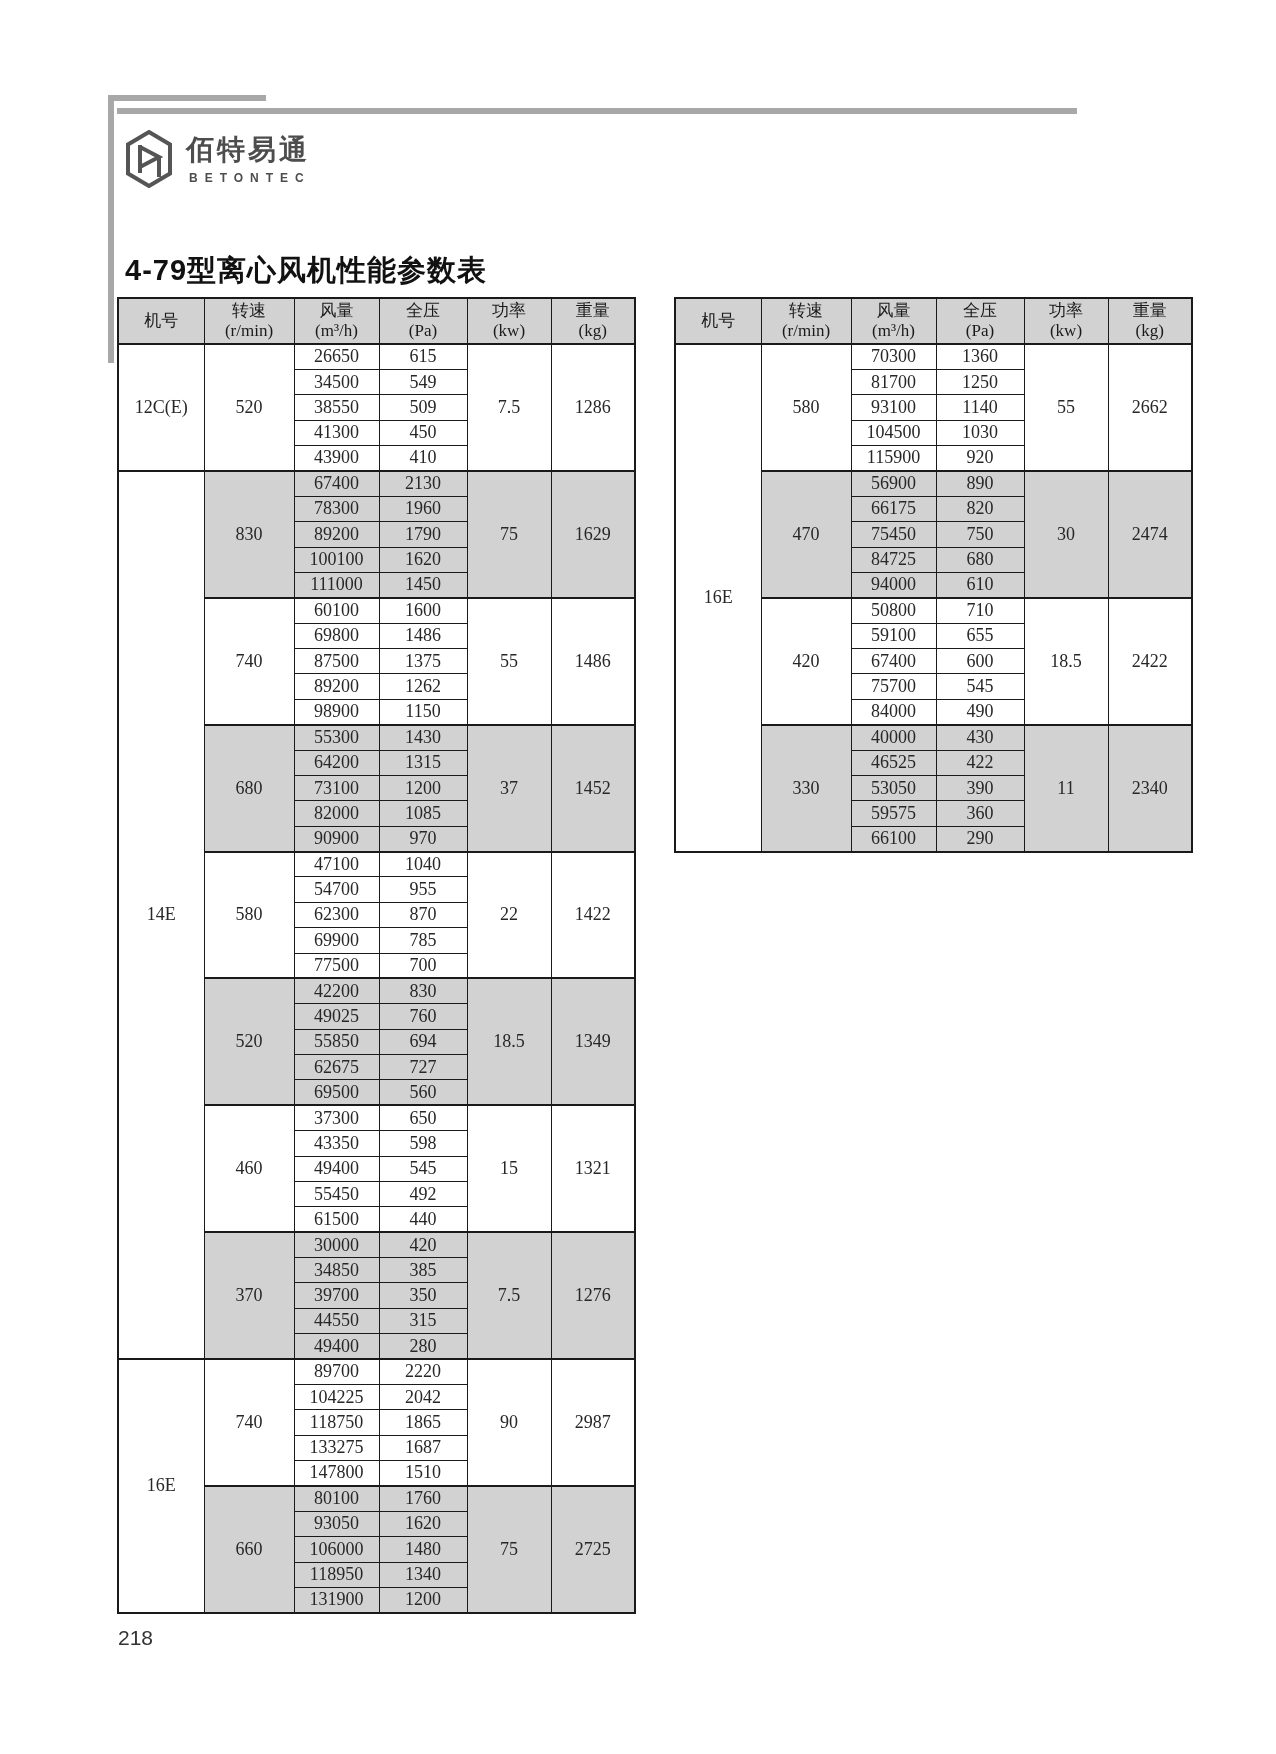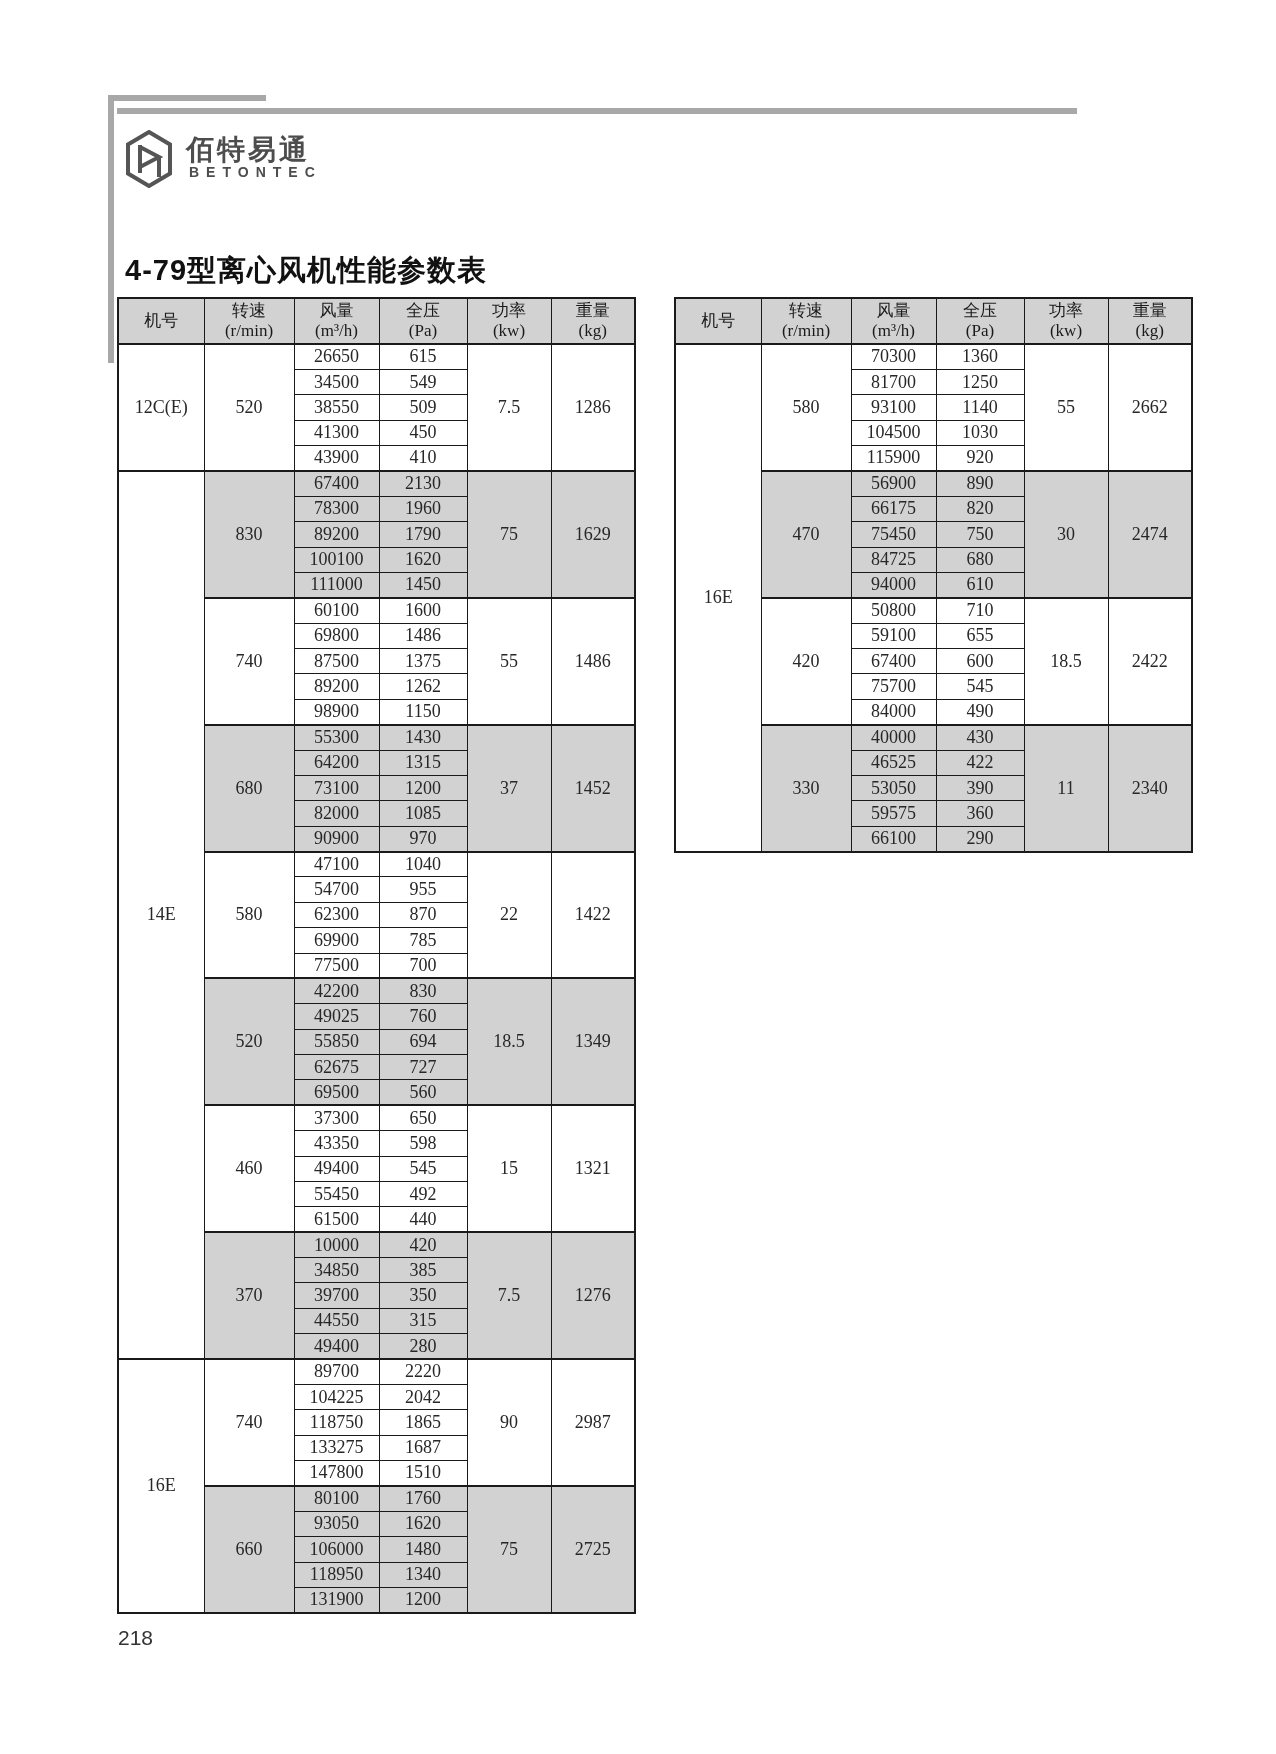--- a/index.html
+++ b/index.html
@@ -17,21 +17,21 @@
   .rule { position: absolute; background: #a8a8a8; }
   .rule-v       { left: 108px; top: 95px;  width: 6px;   height: 268px; }
   .rule-h-short { left: 108px; top: 95px;  width: 158px; height: 6px; }
   .rule-h-long  { left: 117px; top: 108px; width: 960px; height: 6px; }
 
   
   .logo { position: absolute; left: 126px; top: 130px; display: flex; align-items: flex-start; }
   .logo svg { display: block; }
   .logo-text { margin-left: 14px; padding-top: 6px; }
   .logo-name { font-size: 28px; font-weight: bold; color: #4d4d4d; letter-spacing: 3px; line-height: 1; }
-  .logo-sub  { font-size: 14px; font-weight: bold; color: #4d4d4d; letter-spacing: 7px; padding-left: 3px; }
+  .logo-sub  { font-size: 12px; font-weight: bold; color: #4d4d4d; letter-spacing: 7px; margin-top: 7px; padding-left: 3px; }
 
   
   .iso-banner {
     position: absolute; left: 303px; top: 142px; width: 534px; height: 35px;
     background: #c5c5c5; color: #3c3c3c;
     font-size: 20px; font-weight: bold; line-height: 35px;
     padding-left: 22px; box-sizing: border-box; letter-spacing: 0.5px;
   }
 
   
@@ -291,21 +291,21 @@
         <tr class="data-row">
           <td>55450</td>
           <td>492</td>
         </tr>
         <tr class="data-row">
           <td>61500</td>
           <td>440</td>
         </tr>
         <tr class="data-row group-first">
           <td rowspan="5" class="shaded">370</td>
-          <td class="shaded">10000</td>
+          <td class="shaded">30000</td>
           <td class="shaded">420</td>
           <td rowspan="5" class="shaded">7.5</td>
           <td rowspan="5" class="shaded">1276</td>
         </tr>
         <tr class="data-row">
           <td class="shaded">34850</td>
           <td class="shaded">385</td>
         </tr>
         <tr class="data-row">
           <td class="shaded">39700</td>

